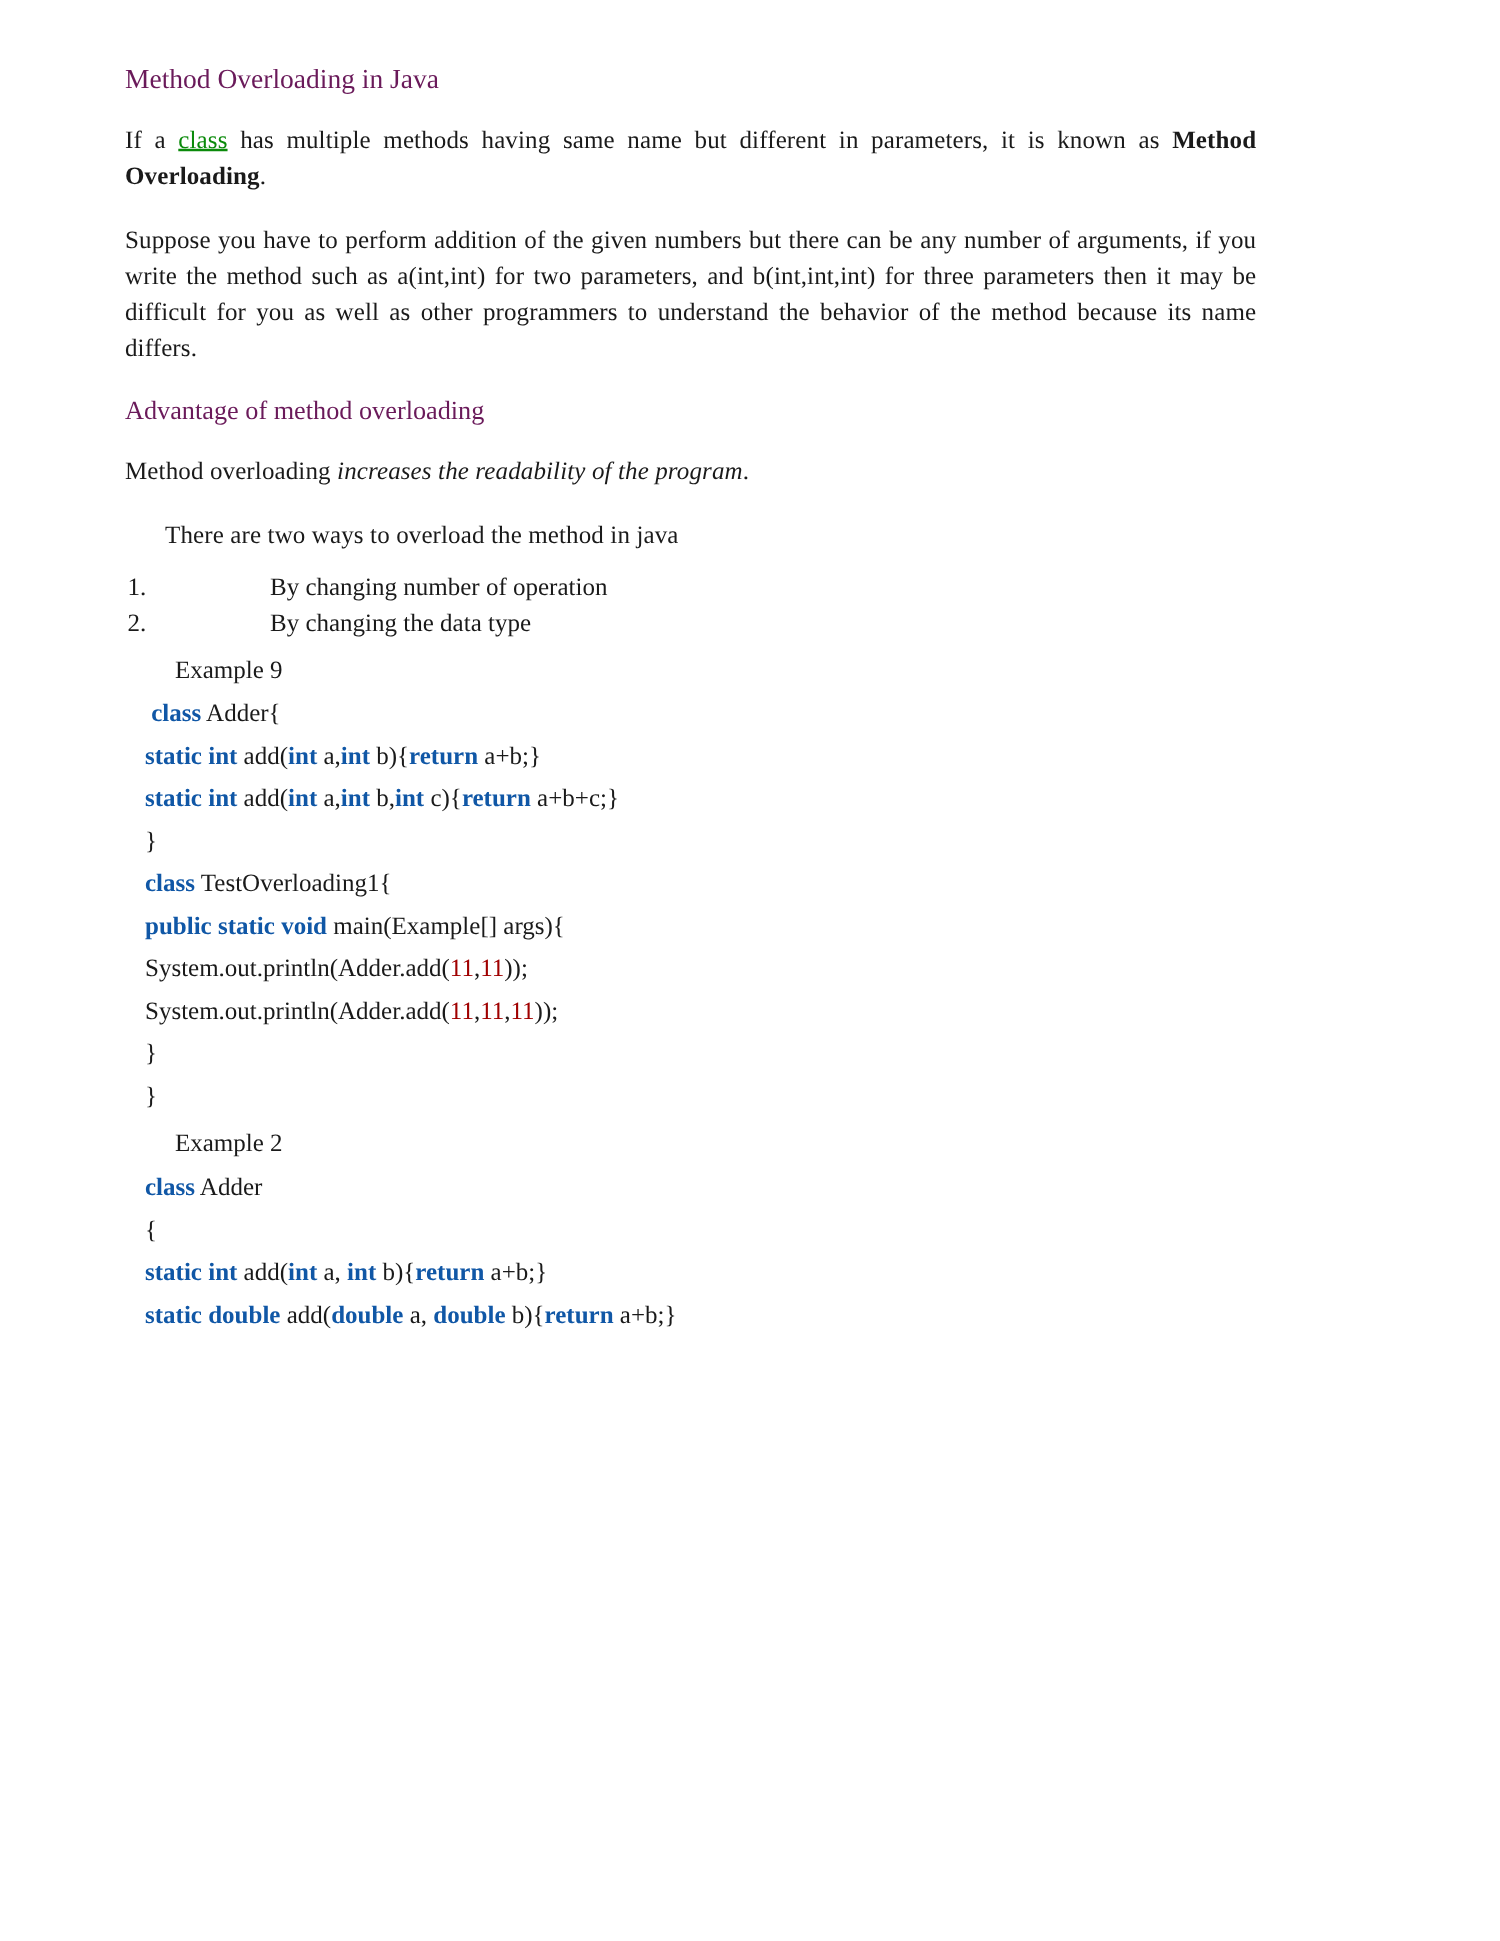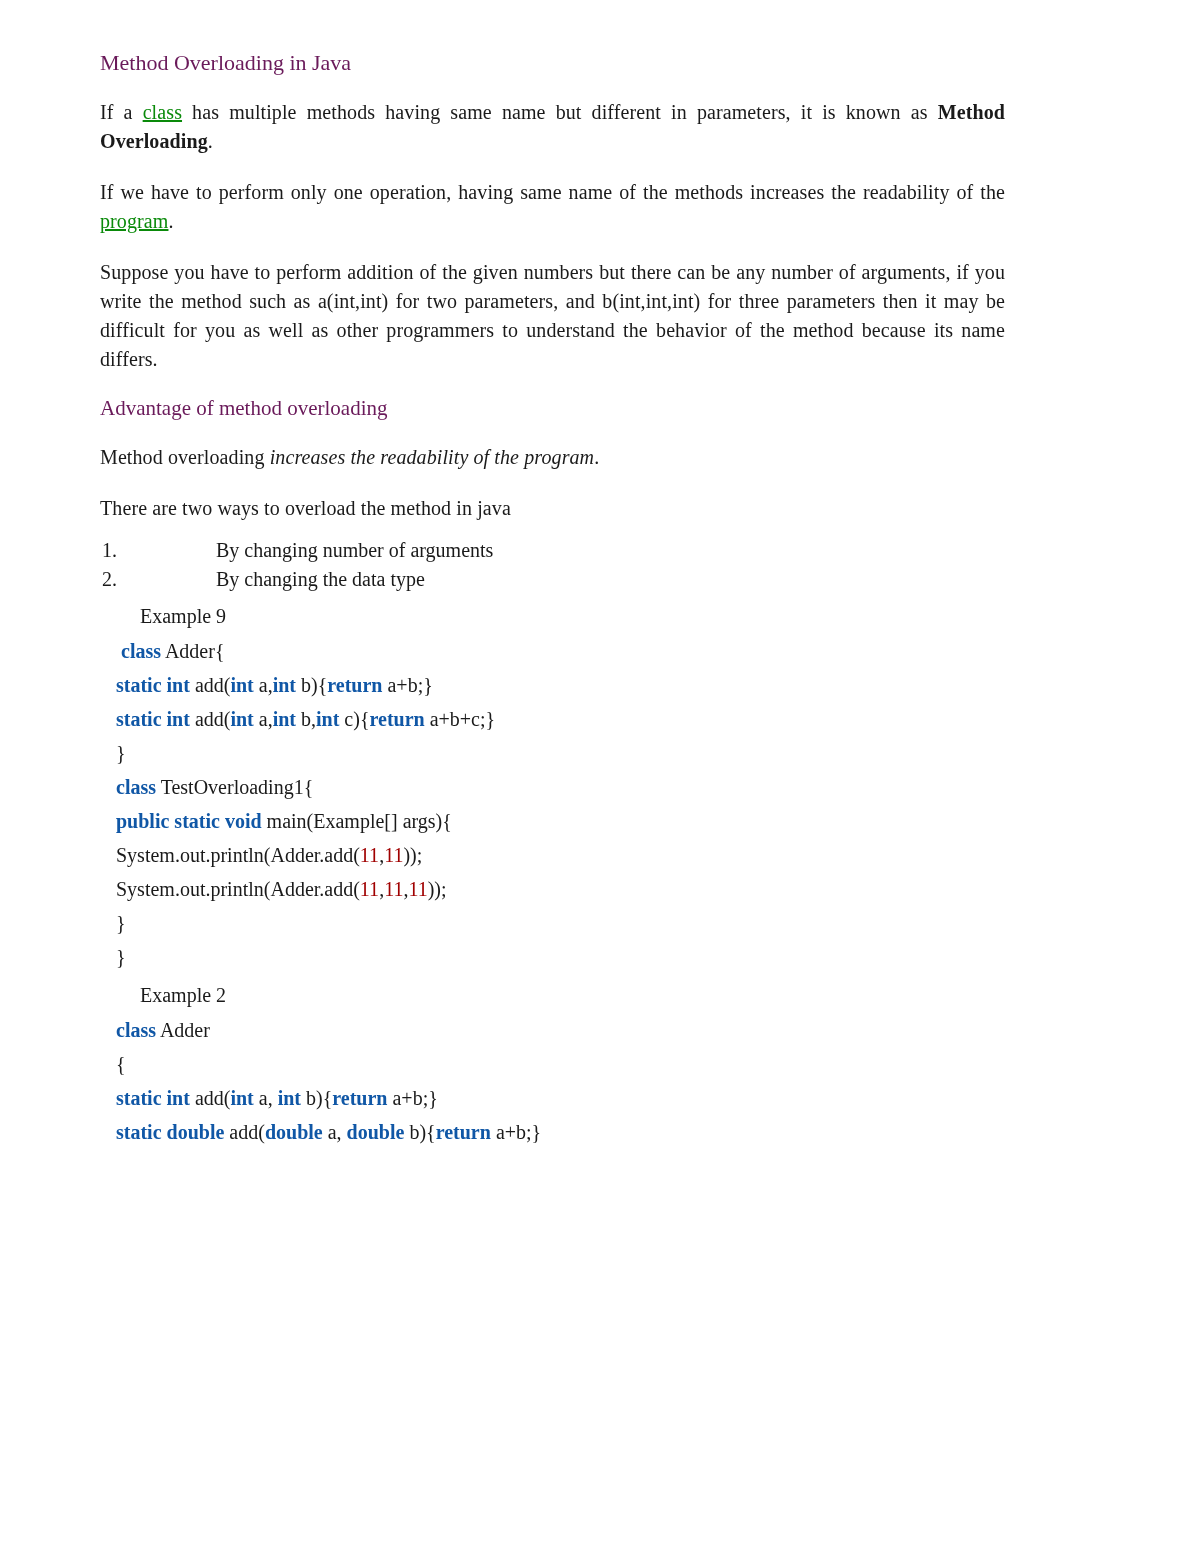--- a/index.html
+++ b/index.html
@@ -62,51 +62,49 @@
   .num { color: #a00000; }
   .plain { color: #1a1a1a; }
   .sub-heading {
     color: #6a1a5a;
     font-size: 21px;
     margin-top: 4px;
     margin-bottom: 22px;
   }
   .intro-ways {
     margin-bottom: 16px;
+    margin-left: 32px;
   }
 </style>
 </head>
 <body>
 
 <div class="page">
 
   <div class="heading">Method Overloading in Java</div>
 
   <div class="para">
     <span>If a </span><a class="link" href="#">class</a><span> has multiple methods having same name but different in parameters, it is known as </span><span class="bold">Method Overloading</span><span>.</span>
   </div>
 
-  <div class="para">
-    <span>If we have to perform only one operation, having same name of the methods increases the readability of the </span><a class="link" href="#">program</a><span>.</span>
-  </div>
 
   <div class="para">Suppose you have to perform addition of the given numbers but there can be any number of arguments, if you write the method such as a(int,int) for two parameters, and b(int,int,int) for three parameters then it may be difficult for you as well as other programmers to understand the behavior of the method because its name differs.</div>
 
 
   <div class="sub-heading">Advantage of method overloading</div>
 
   <div class="para">
     <span>Method overloading </span><span class="italic">increases the readability of the program</span><span>.</span>
   </div>
 
 
   <div class="para intro-ways">There are two ways to overload the method in java</div>
 
   <ol class="ways">
-    <li>By changing number of arguments</li>
+    <li>By changing number of operation</li>
     <li>By changing the data type</li>
   </ol>
 
   <div class="example-label">Example 9</div>
 
   <div class="code-block"><span class="kw"> class</span><span class="plain"> Adder{</span>
 <span class="kw">static</span> <span class="kw">int</span><span class="plain"> add(</span><span class="kw">int</span><span class="plain"> a,</span><span class="kw">int</span><span class="plain"> b){</span><span class="kw">return</span><span class="plain"> a+b;}</span>
 <span class="kw">static</span> <span class="kw">int</span><span class="plain"> add(</span><span class="kw">int</span><span class="plain"> a,</span><span class="kw">int</span><span class="plain"> b,</span><span class="kw">int</span><span class="plain"> c){</span><span class="kw">return</span><span class="plain"> a+b+c;}</span>
 <span class="plain">}</span>
 <span class="kw">class</span><span class="plain"> TestOverloading1{</span>

